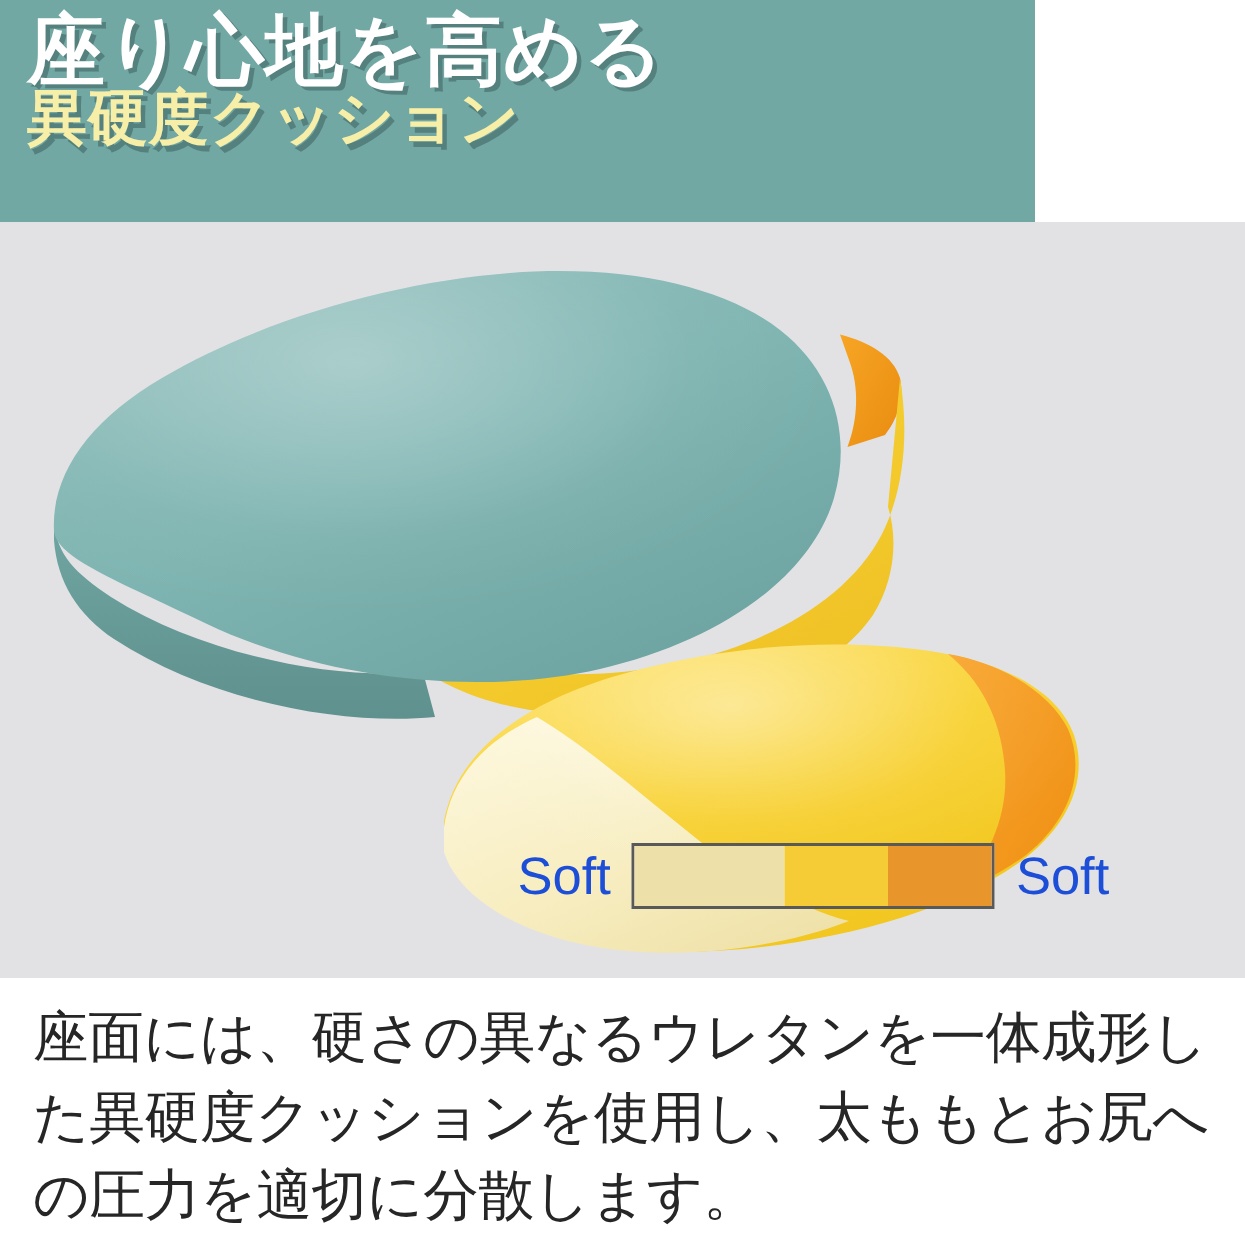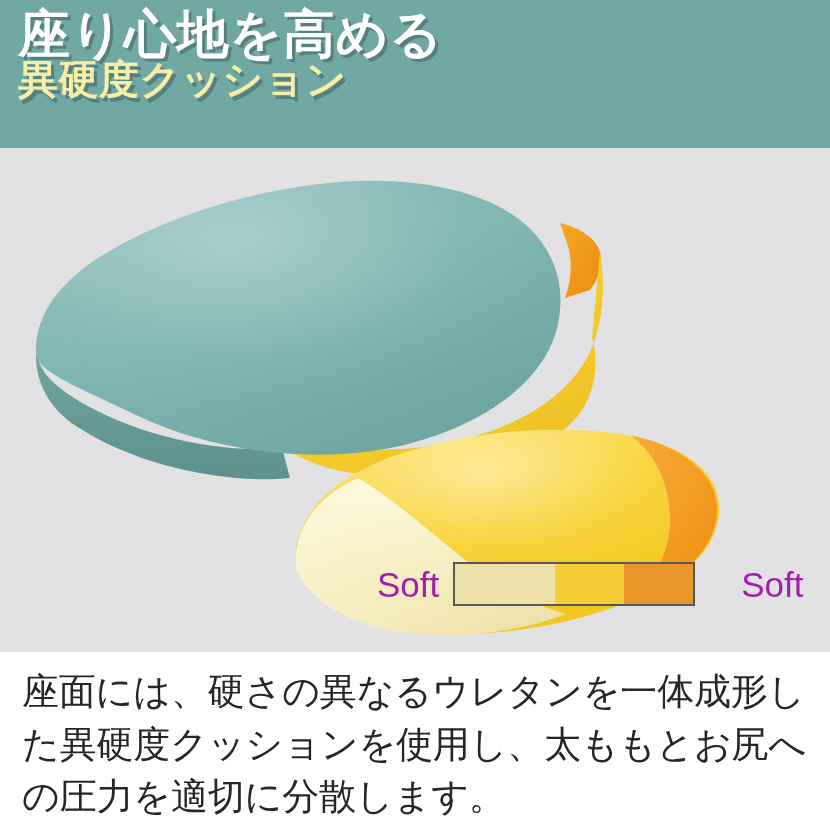--- a/index.html
+++ b/index.html
@@ -18,21 +18,21 @@
     height: 830px;
     overflow: hidden;
     background: #ffffff;
   }
 
   
   .header {
     position: absolute;
     left: 0;
     top: 0;
-    width: 830px;
+    width: 690px;
     height: 148px;
     background: #72a8a4;
     box-sizing: border-box;
     padding: 6px 0 0 18px;
   }
   .header-line {
     font-weight: bold;
     letter-spacing: 0.5px;
     line-height: 1.02;
     white-space: nowrap;
@@ -73,24 +73,23 @@
   .legend {
     position: absolute;
     left: 345px;
     top: 414px;
     display: flex;
     align-items: center;
     gap: 14px;
   }
   .legend-label {
     font-size: 35px;
-    color: #a21caf;
+    color: #1d4ed8;
     font-weight: normal;
     line-height: 1;
-    margin-left: 32px;
   }
   .legend-bar {
     display: flex;
     width: 242px;
     height: 44px;
     border: 2px solid #595959;
     box-sizing: border-box;
     background: #fff;
   }
   .legend-seg { height: 100%; }

